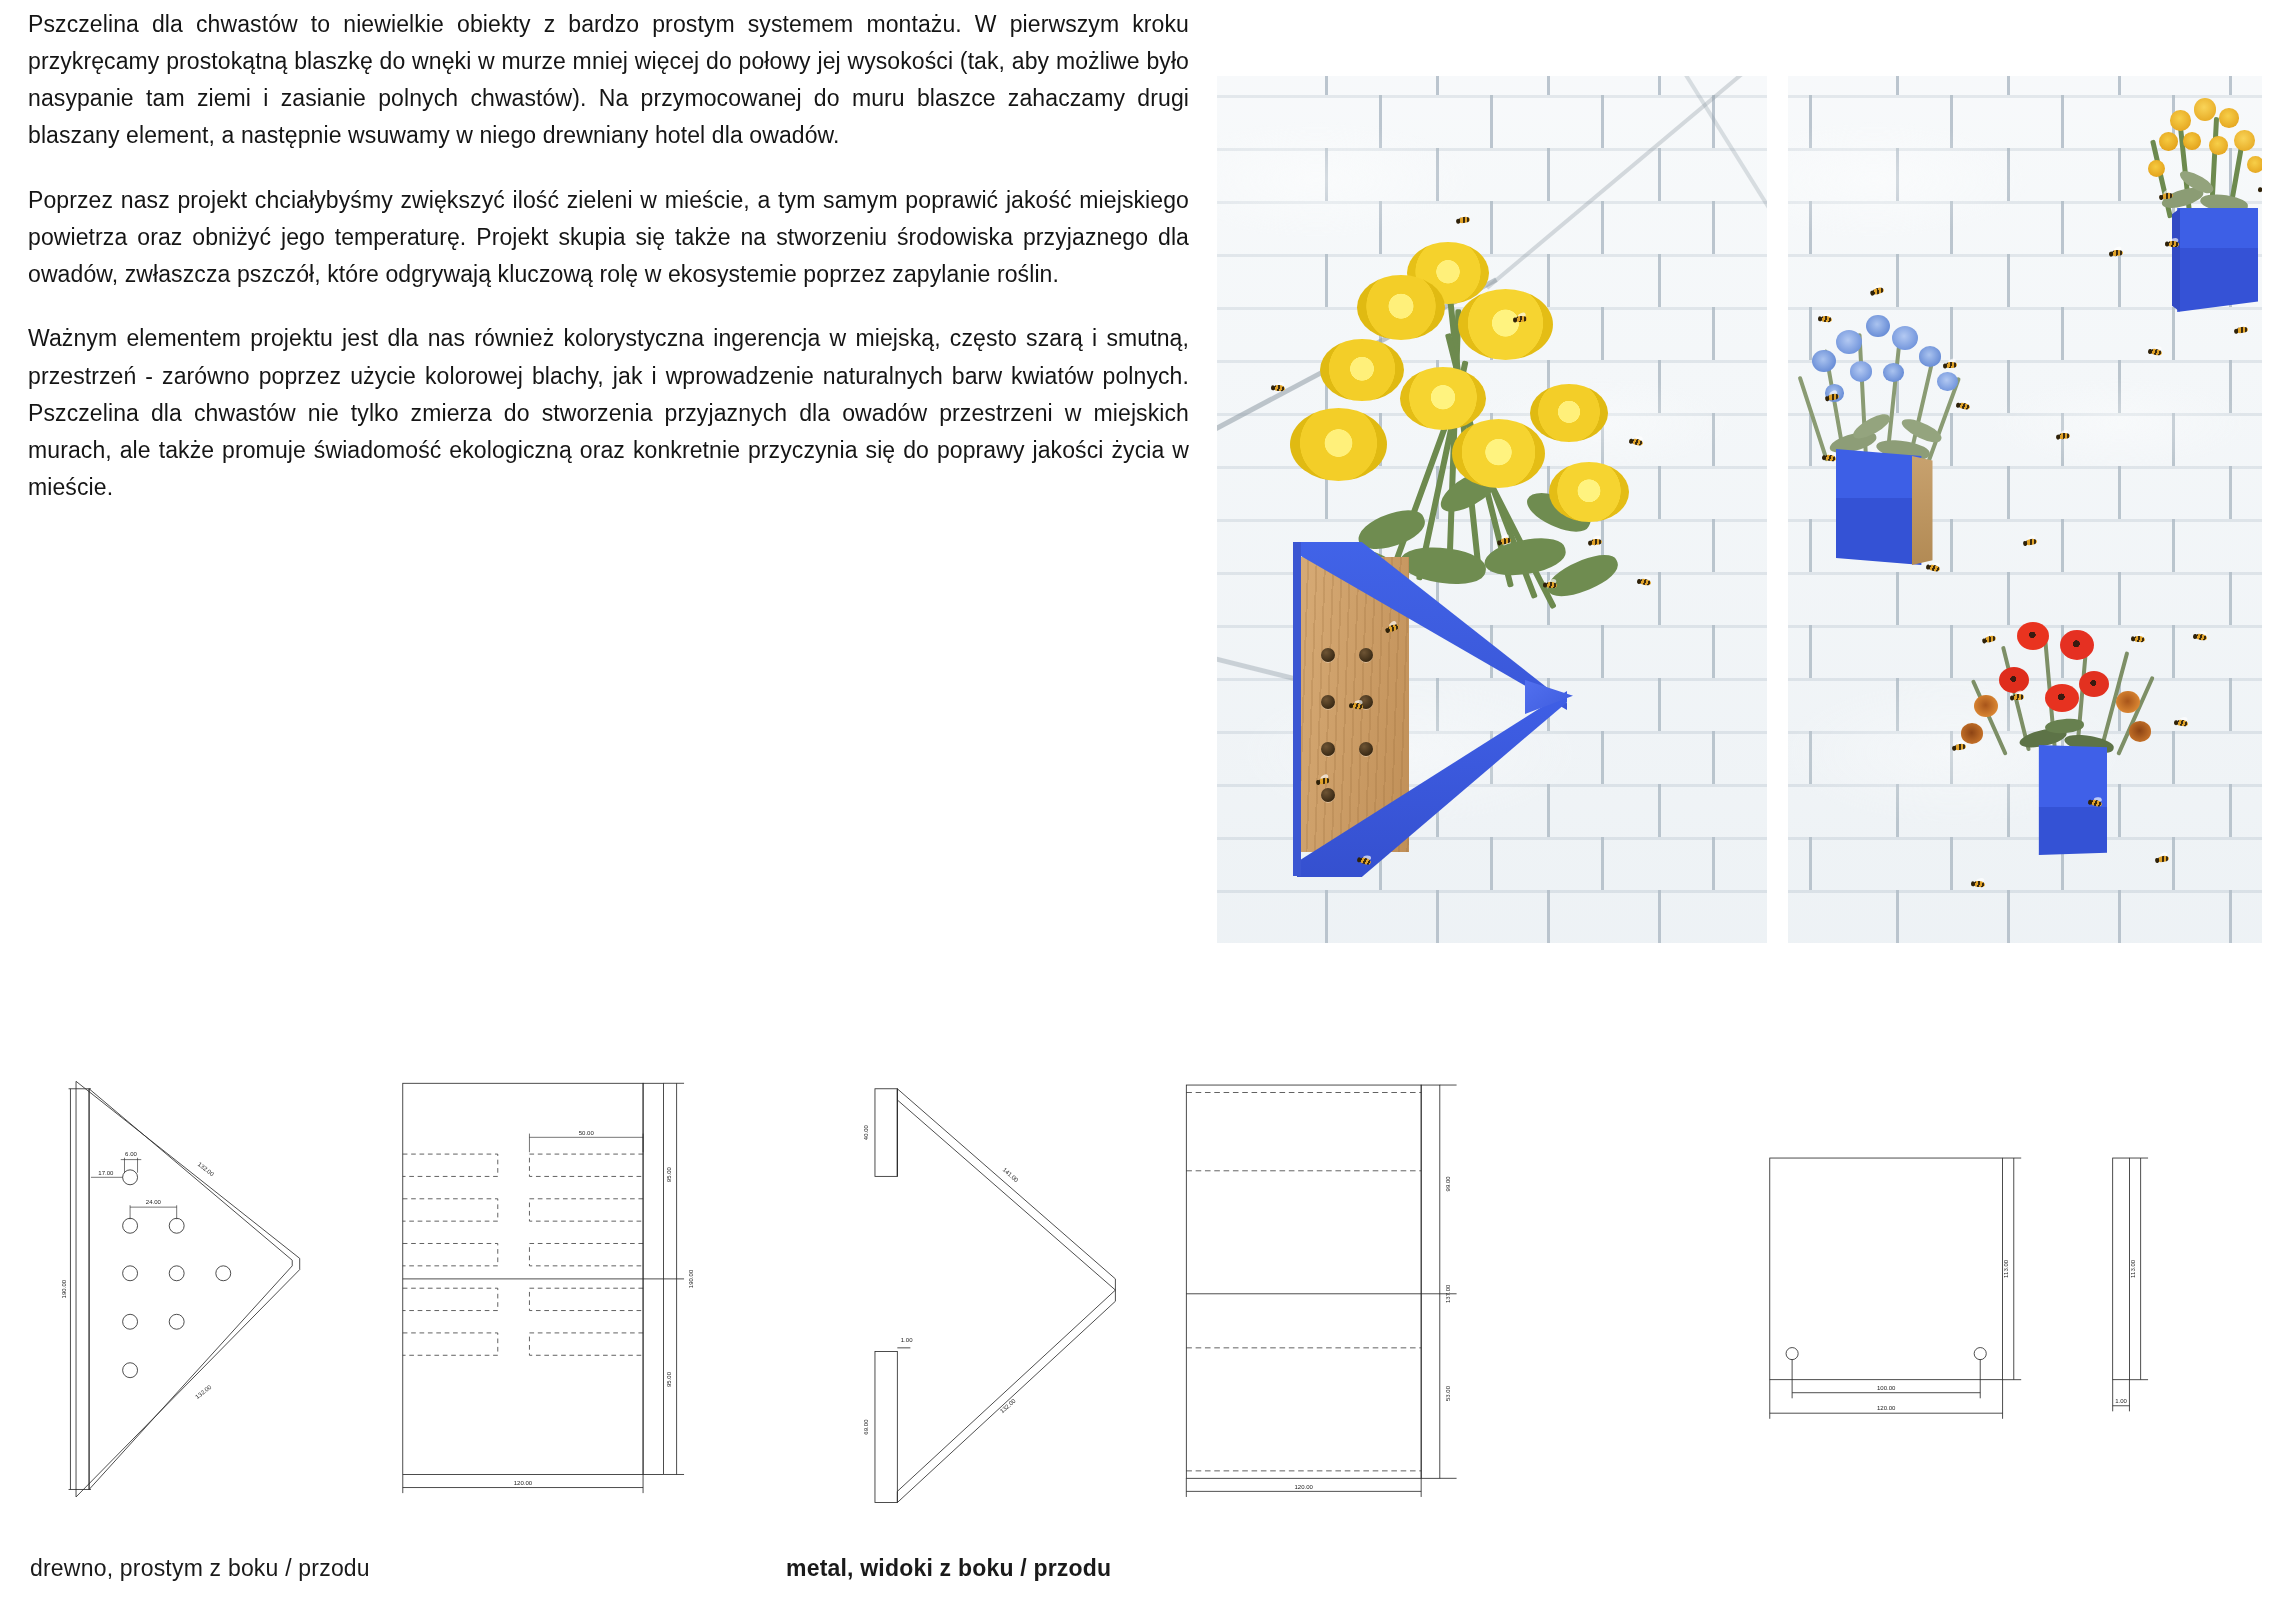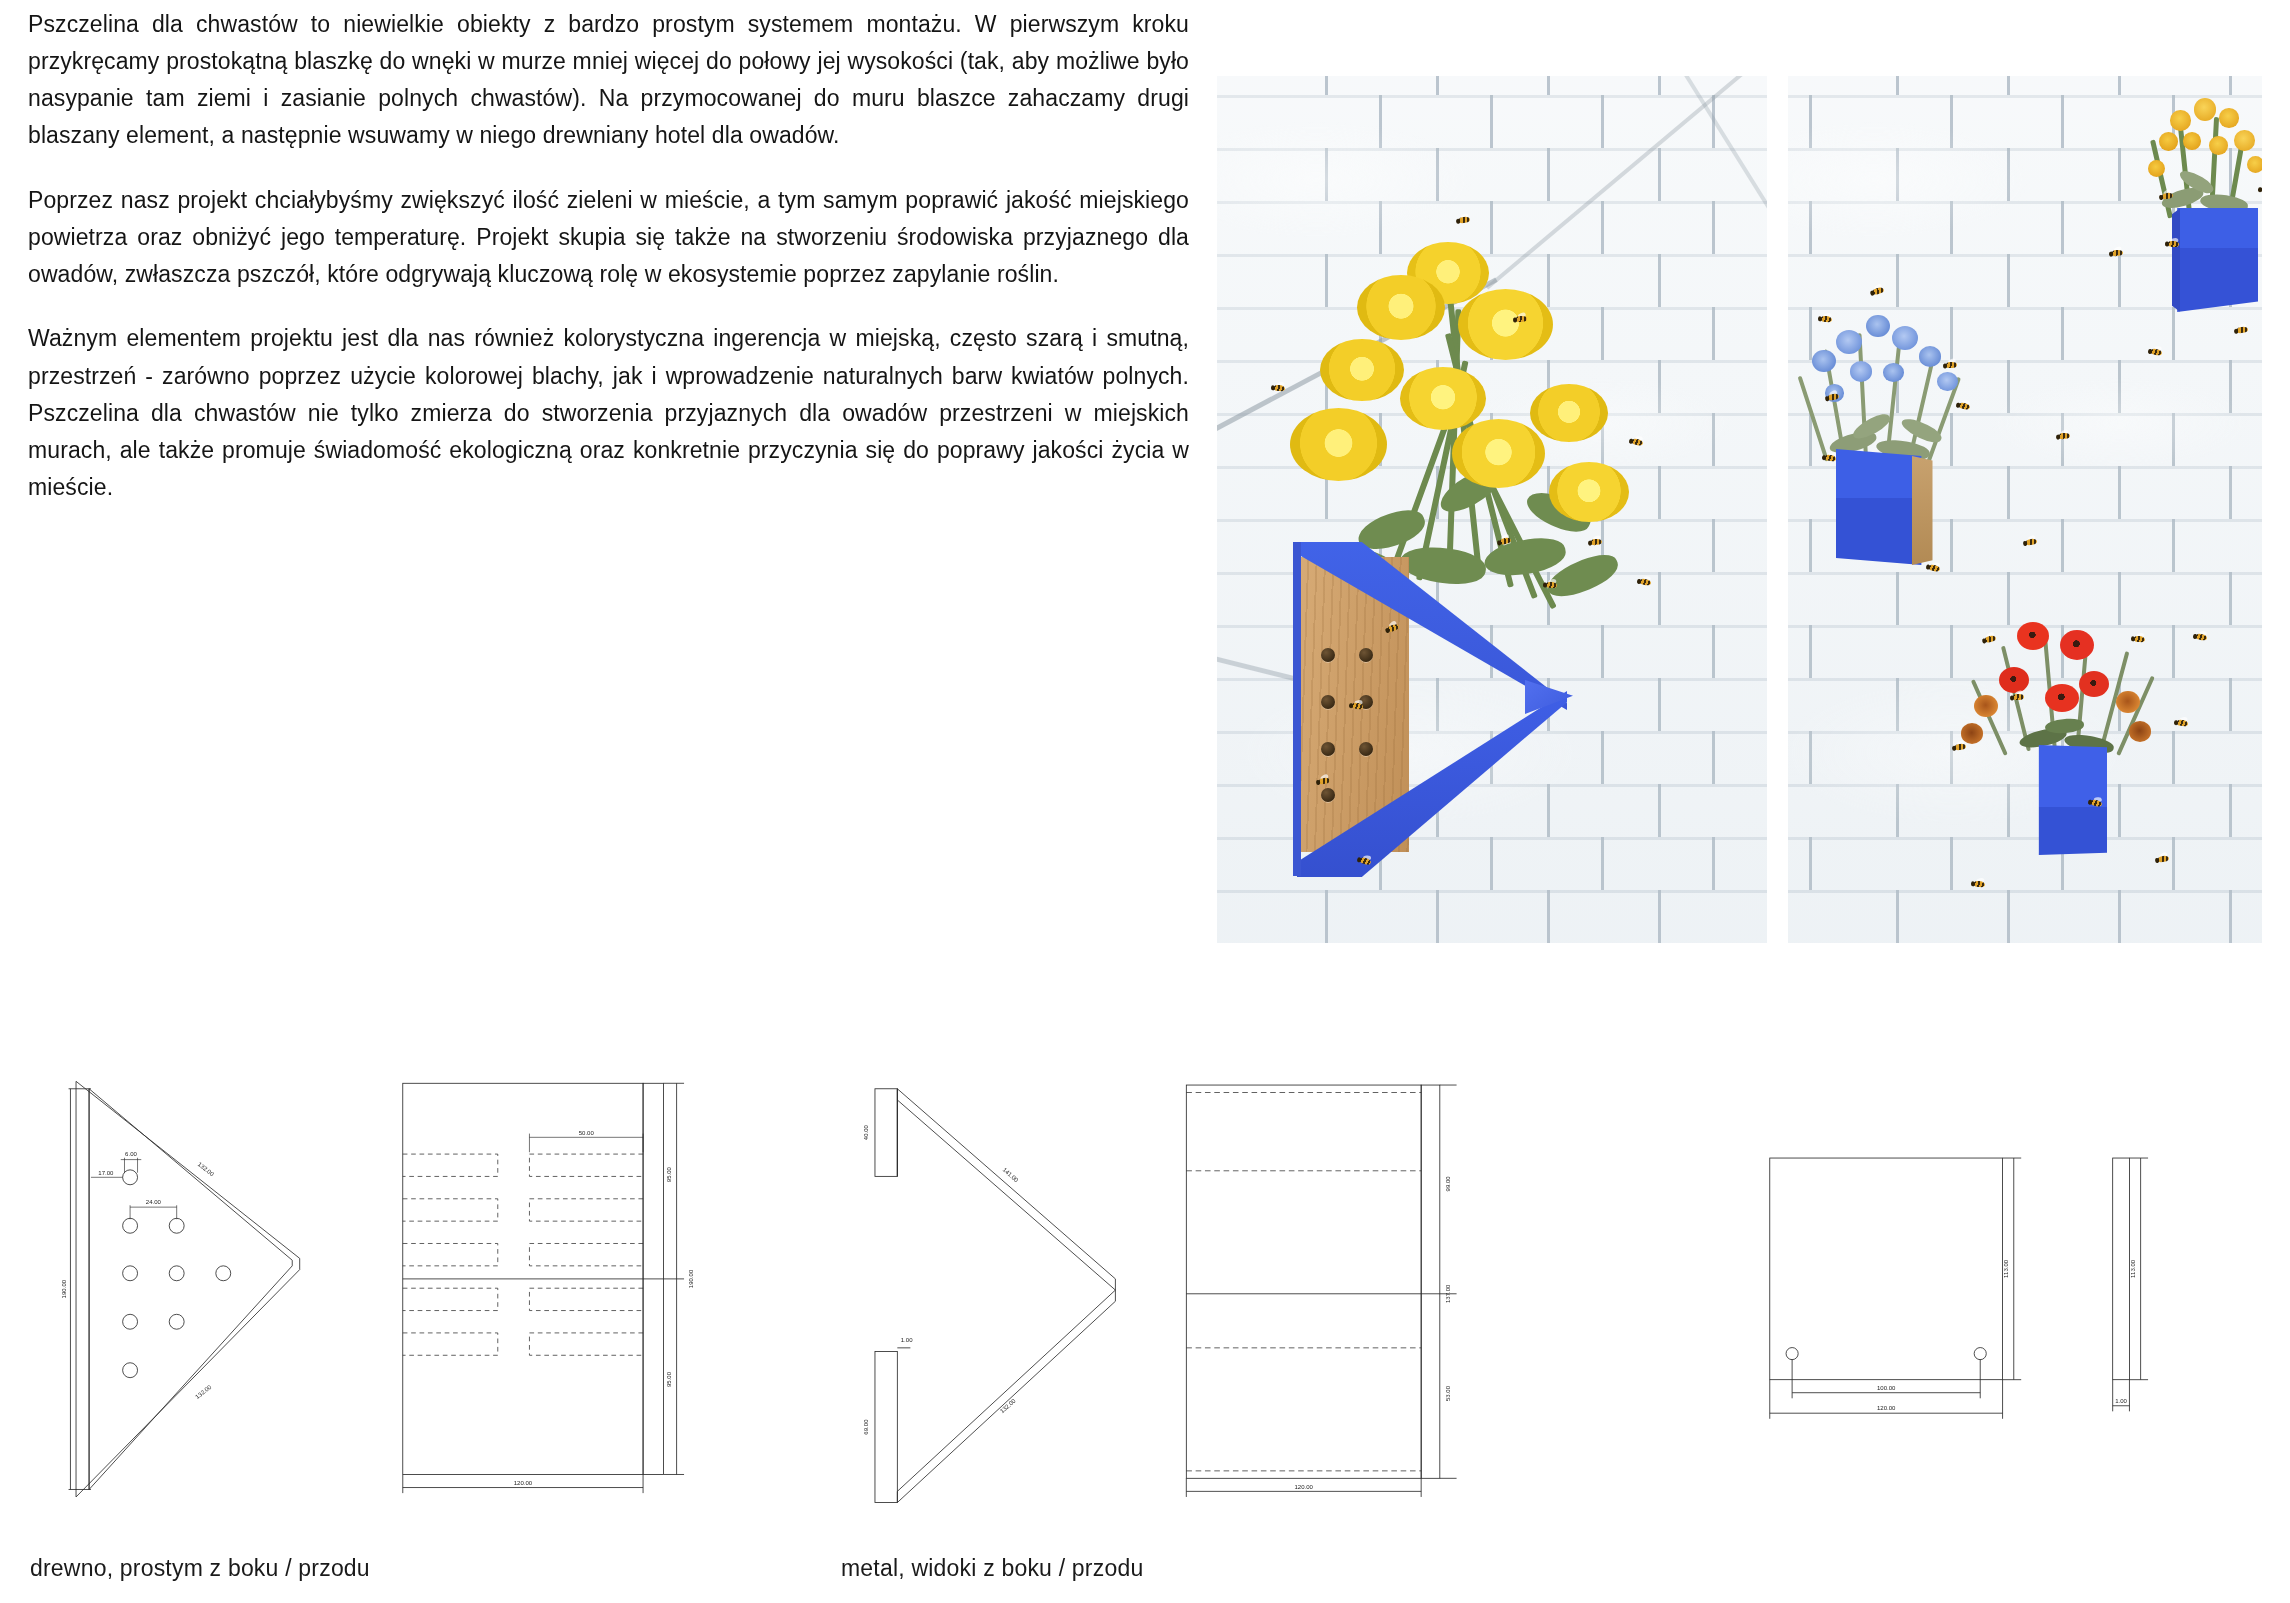--- a/index.html
+++ b/index.html
@@ -683,17 +683,17 @@
         <line x1="36" y1="280" x2="54" y2="280"></line>
       </g>
 
       <text x="60" y="133" font-size="6.5" text-anchor="middle" transform="rotate(-90 60 133)" font-family="'Liberation Sans',sans-serif" fill="#1c1c1c">113.00</text>
 
       <text x="45" y="277" font-size="6.5" text-anchor="middle" font-family="'Liberation Sans',sans-serif" fill="#1c1c1c">1.00</text>
     </svg>
   </div>
 
   <div class="caption" style="left:30px;top:1555px;">drewno, prostym z boku / przodu</div>
-  <div class="caption" style="left:841px;top:1555px;">metal, widoki z boku / przodu</div>
+  <div class="caption" style="left:786px;top:1555px;font-weight:bold;">metal, widoki z boku / przodu</div>
   <div class="caption" style="left:1620px;top:1625px;">system do montażu, widoki z boku / przodu</div>
 
 </div>
 
 
 </body></html>

